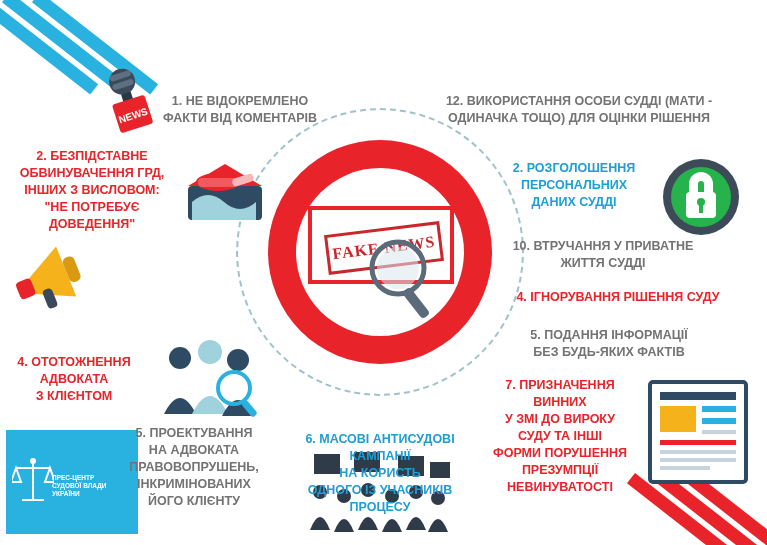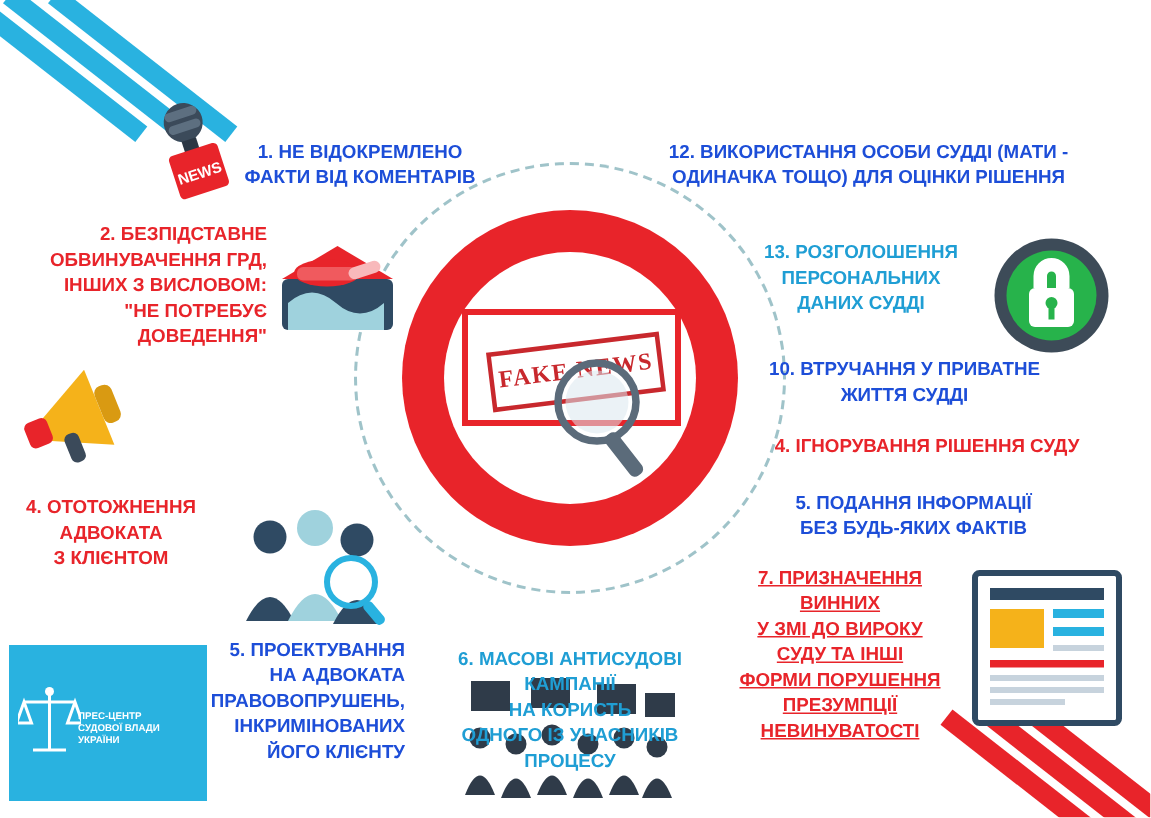--- a/index.html
+++ b/index.html
@@ -140,34 +140,34 @@
   }
 
   
   .lbl {
     position: absolute;
     font-weight: bold;
     font-size: 12.5px;
     line-height: 17px;
   }
   .red   { color: #e8242a; }
-  .dark  { color: #1d4ed8; }
+  .dark  { color: #737373; }
   .blue  { color: #1f9ed4; }
 
   .c  { text-align: center; }
-  .l  { text-align: right; }
+  .l  { text-align: center; }
 
   
   #l1  { left: 135px; top: 93px;  width: 210px; }
   #l2  { left: 6px;   top: 148px; width: 172px; }
   #l3  { left: 122px; top: 256px; width: 116px; }
-  #l4  { left: 4px;   top: 330px; width: 140px; }
+  #l4  { left: 4px;   top: 354px; width: 140px; }
   #l5  { left: 118px; top: 425px; width: 152px; }
   #l6  { left: 282px; top: 383px; width: 196px; margin-top: 48px; }
-  #l7  { left: 480px; top: 377px; width: 160px; text-decoration: underline; }
+  #l7  { left: 480px; top: 377px; width: 160px; }
   #l8  { left: 500px; top: 327px; width: 218px; }
   #l9  { left: 496px; top: 289px; width: 244px; }
   #l10 { left: 492px; top: 238px; width: 222px; }
   #l11 { left: 494px; top: 160px; width: 160px; }
   #l12 { left: 404px; top: 93px;  width: 350px; }
 
   
   .art { position: absolute; }
 
   
@@ -381,19 +381,19 @@
 У ЗМІ ДО ВИРОКУ
 СУДУ ТА  ІНШІ
 ФОРМИ ПОРУШЕННЯ
 ПРЕЗУМПЦІЇ
 НЕВИНУВАТОСТІ</div>
   <div class="lbl c dark" id="l8" style="white-space:pre-line">5. ПОДАННЯ ІНФОРМАЦІЇ
 БЕЗ БУДЬ-ЯКИХ ФАКТІВ</div>
   <div class="lbl c red" id="l9" style="white-space:pre-line">4. ІГНОРУВАННЯ РІШЕННЯ СУДУ</div>
   <div class="lbl c dark" id="l10" style="white-space:pre-line">10. ВТРУЧАННЯ У ПРИВАТНЕ
 ЖИТТЯ СУДДІ</div>
-  <div class="lbl c blue" id="l11" style="white-space:pre-line">13. РОЗГОЛОШЕННЯ
+  <div class="lbl c blue" id="l11" style="white-space:pre-line">2. РОЗГОЛОШЕННЯ
 ПЕРСОНАЛЬНИХ
 ДАНИХ СУДДІ</div>
   <div class="lbl c dark" id="l12" style="white-space:pre-line">12. ВИКОРИСТАННЯ ОСОБИ СУДДІ (МАТИ -
 ОДИНАЧКА ТОЩО) ДЛЯ ОЦІНКИ РІШЕННЯ</div>
 
 </div>
 
 </body></html>

